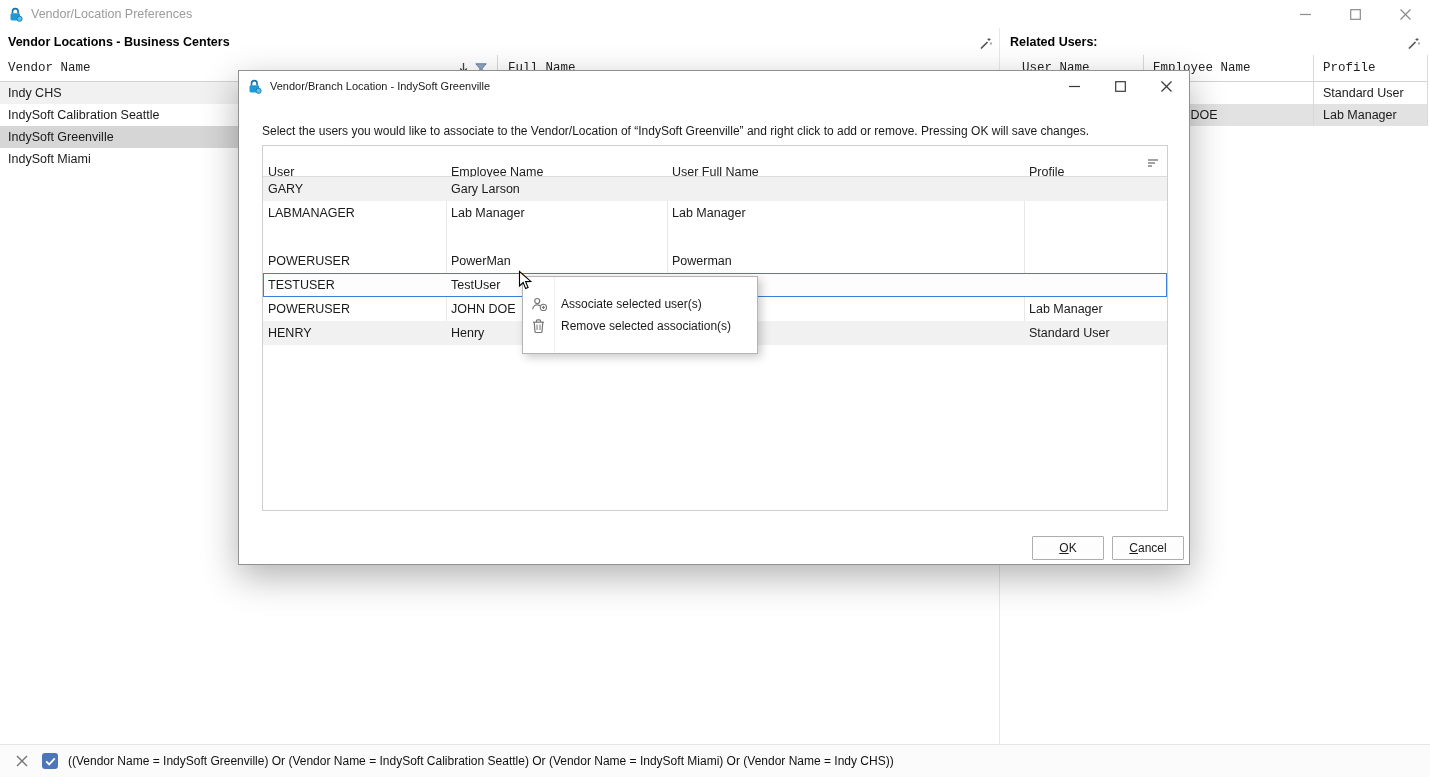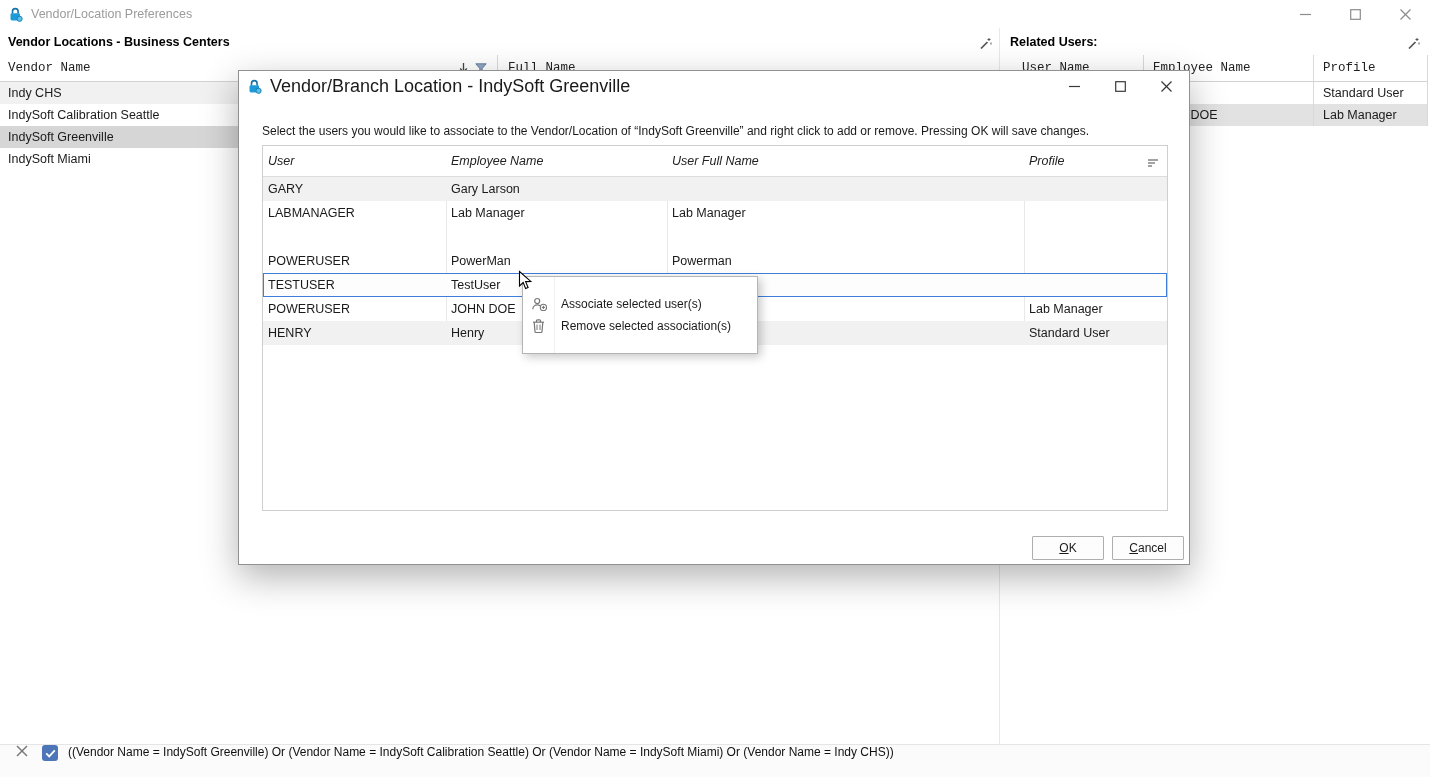--- a/index.html
+++ b/index.html
@@ -27,36 +27,36 @@
   
   .lrow { position:absolute; left:0; width:999px; height:22px; line-height:22px; padding-left:8px; font-size:12.5px; white-space:nowrap; }
   .alt { background:#f1f1f1; }
   .sel-vendor { background:#d6d6d6; }
   .rrow { position:absolute; left:1010px; width:418px; height:22px; line-height:22px; font-size:12.5px; white-space:nowrap; }
   .rrow-hl { background:#e2e2e2; }
   .rcell { position:absolute; top:0; }
   .panel-divider { position:absolute; left:999px; top:28px; width:1px; height:716px; background:#e8e8e8; }
 
   
-  .statusbar { position:absolute; left:0; top:744px; width:1430px; height:33px; background:#fbfbfb; border-top:1px solid #e5e5e5; display:flex; font-size:12px; }
+  .statusbar { position:absolute; left:0; top:744px; width:1430px; height:33px; background:#fbfbfb; border-top:1px solid #e5e5e5; display:flex; align-items:center; font-size:12px; }
   .status-x { margin-left:16px; display:flex; }
   .status-check { width:16px; height:16px; margin-left:14px; border-radius:3px; background:#4d76b8; display:flex; align-items:center; justify-content:center; flex:0 0 auto; }
   .status-text { margin-left:10px; color:#111; white-space:nowrap; }
 
   
   .dialog { position:absolute; left:238px; top:70px; width:952px; height:495px; background:#fff; border:1px solid #919191; box-shadow:0 12px 34px rgba(0,0,0,.30); z-index:10; }
   .dlg-titlebar { position:relative; height:30px; display:flex; align-items:center; }
-  .dlg-title { margin-left:8px; font-size:18px; color:#1a1a1a; white-space:nowrap; }
+  .dlg-title { margin-left:8px; font-size:11px; color:#1a1a1a; white-space:nowrap; }
   .dlg-controls { position:absolute; right:0; top:0; display:flex; }
   .dlg-btn { width:46px; height:30px; display:flex; align-items:center; justify-content:center; }
   .dlg-instruction { position:absolute; left:23px; top:53px; font-size:12px; color:#1a1a1a; white-space:nowrap; }
 
   .dlg-table { position:absolute; left:23px; top:74px; width:906px; height:366px; border:1px solid #cfcfcf; background:#fff; overflow:hidden; }
   .dt-header { position:absolute; left:0; top:0; width:100%; height:31px; border-bottom:1px solid #dcdcdc; font-size:12.5px; color:#222; background:#fff; }
-  .dt-h { position:absolute; top:0; line-height:30px; white-space:nowrap;font-style:italic; }
+  .dt-h { position:absolute; top:11px; line-height:30px; white-space:nowrap; }
   .dt-colline { position:absolute; top:0; width:1px; height:199px; background:#e8e8e8; }
   .drow { position:absolute; left:0; width:100%; height:24px; line-height:24px; font-size:12.5px; }
   .drow.alt { background:#f1f1f1; }
   .drow.selected { background:#fdfdfd; outline:1px solid #3d7edb; outline-offset:-1px; z-index:2; }
   .dcell { position:absolute; top:0; white-space:nowrap; }
   .c1 { left:5px; } .c2 { left:188px; } .c3 { left:409px; } .c4 { left:766px; }
 
   .dlg-button { position:absolute; width:72px; height:24px; background:#fdfdfd; border:1px solid #aeaeae; border-radius:1px; font-size:12px; text-align:center; line-height:22px; color:#1a1a1a; }
   .dlg-button::first-letter { text-decoration:underline; }
   .btn-ok { left:793px; top:465px; }

